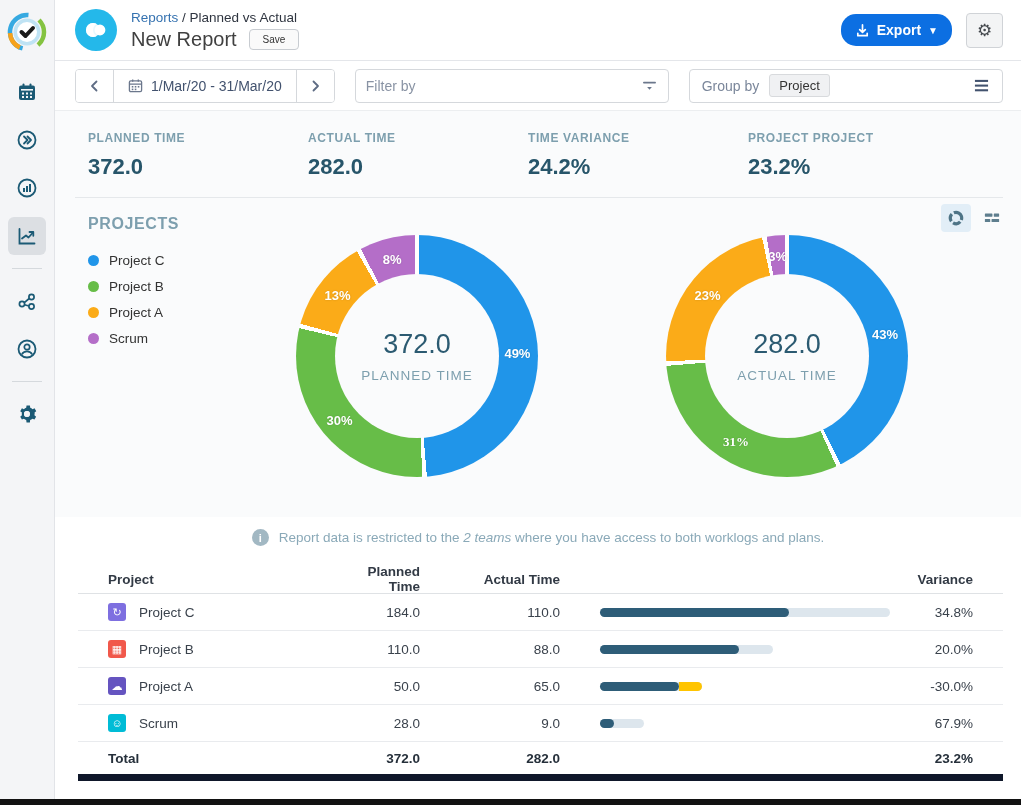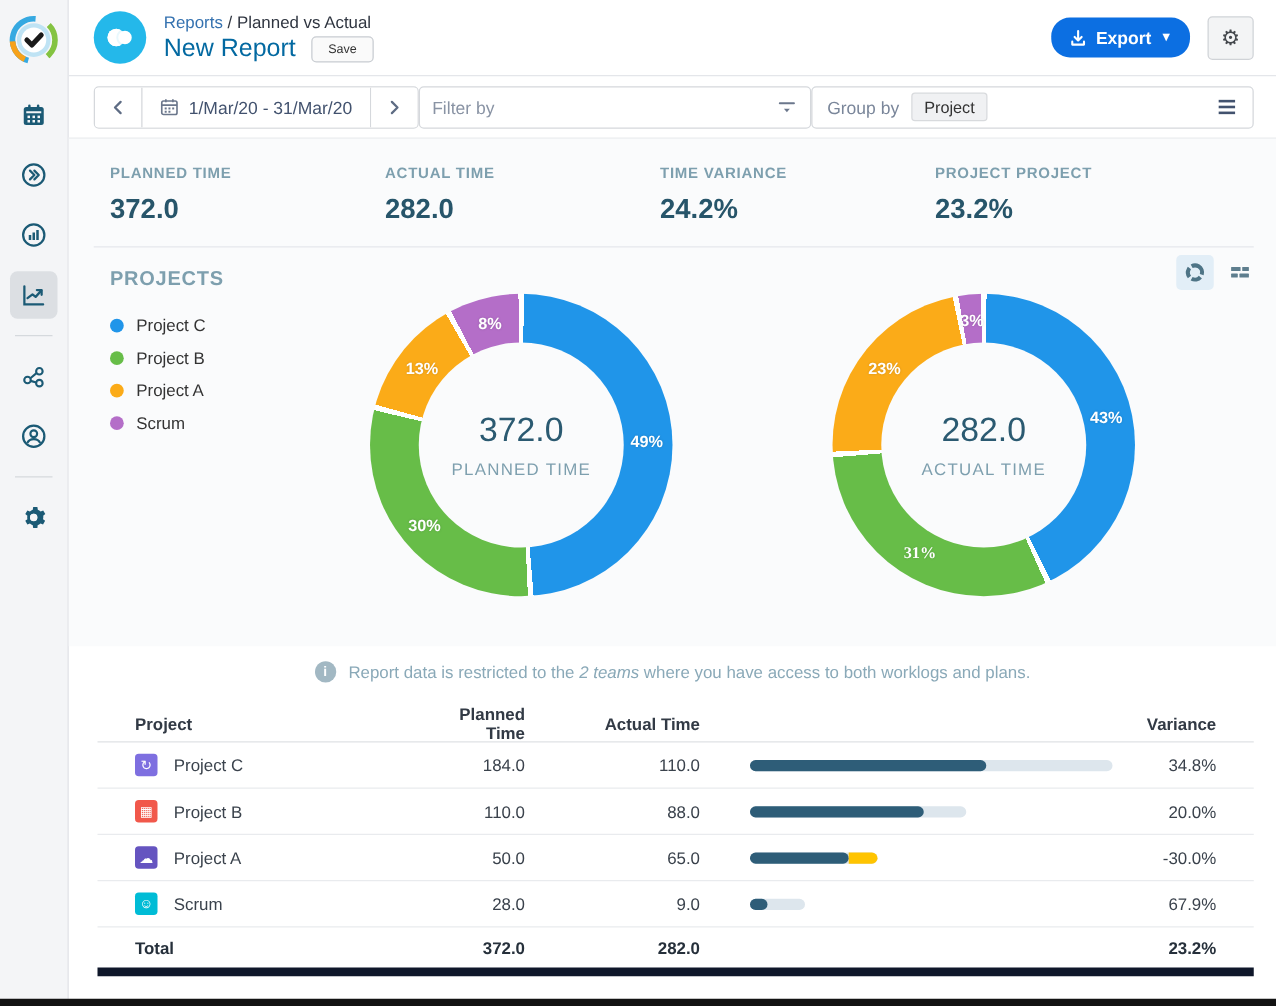--- a/index.html
+++ b/index.html
@@ -20,33 +20,33 @@
   .main { position:absolute; left:55px; top:0; width:966px; height:100%; }
 
   .topbar { height:61px; border-bottom:1px solid #e4e6ea; display:flex; align-items:center; padding:0 18px 0 20px; }
   .report-avatar { width:42px; height:42px; border-radius:50%; background:#24b8ea; flex:0 0 auto;
                    display:flex; align-items:center; justify-content:center; }
   .title-block { margin-left:14px; }
   .breadcrumb { font-size:13.5px; }
   .breadcrumb a { color:#3572b0; text-decoration:none; cursor:pointer; }
   .breadcrumb .sep, .breadcrumb .crumb-current { color:#2f3540; }
   .title-row { display:flex; align-items:center; gap:12px; margin-top:3px; }
-  .page-title { font-size:20px; font-weight:400; color:#0369a1; }
+  .page-title { font-size:20px; font-weight:400; color:#404040; }
   .save-btn { font-size:10px; color:#333; background:#fafafa; border:1px solid #c8ccd1; border-radius:4px;
               padding:4px 13px; cursor:pointer; }
   .topbar .spacer { flex:1; }
   .export-btn { display:flex; align-items:center; gap:7px; background:#0c6fe2; color:#fff; border:none;
                 border-radius:15px; font-size:14px; font-weight:bold; padding:8px 14px; cursor:pointer; }
   .export-caret { font-size:10px; }
   .gear-btn { width:37px; height:35px; margin-left:14px; background:#f3f4f5; border:1px solid #d0d3d7;
               border-radius:4px; font-size:17px; color:#45494e; cursor:pointer; display:flex;
               align-items:center; justify-content:center; }
 
   
-  .toolbar { height:49px; display:flex; align-items:center; padding:0 18px 0 20px; }
+  .toolbar { height:49px; display:flex; align-items:center; padding:0 18px 0 20px; gap:20px; }
   .date-nav { display:flex; height:34px; border:1px solid #d5d8dc; border-radius:4px; overflow:hidden; background:#fff; }
   .date-nav button { background:#fff; border:none; cursor:pointer; display:flex; align-items:center; justify-content:center; }
   .date-arrow { width:37px; color:#5e6c84; }
   .date-display { border-left:1px solid #d5d8dc !important; border-right:1px solid #d5d8dc !important;
                   padding:0 14px; gap:8px; font-size:14px; color:#42526e; }
   .filter-box { flex:0 0 314px; height:34px; border:1px solid #d5d8dc; border-radius:4px; display:flex;
                 align-items:center; padding:0 10px; background:#fff; }
   .filter-box input { flex:1; border:none; outline:none; font-size:14px; color:#333; font-family:inherit; }
   .filter-box input::placeholder { color:#8993a4; }
   .groupby-box { flex:1; height:34px; border:1px solid #d5d8dc; border-radius:4px; display:flex;

